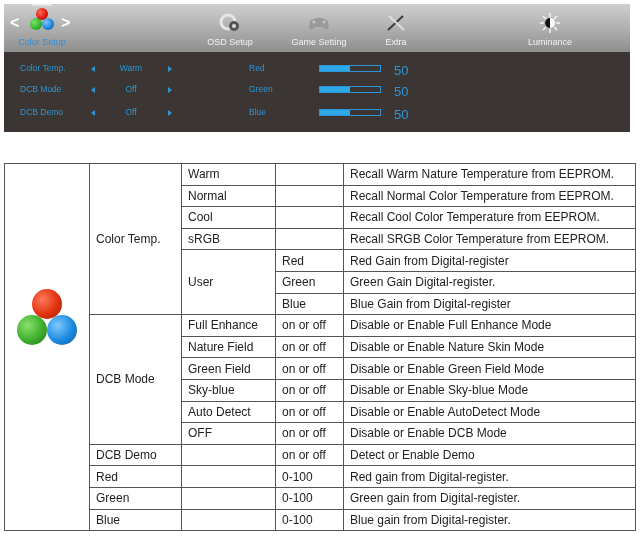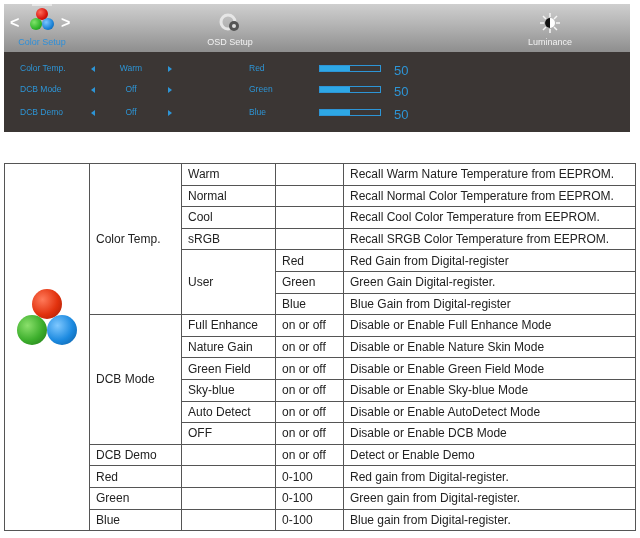--- a/index.html
+++ b/index.html
@@ -54,21 +54,36 @@
 
     <div class="tab" style="left:197px;width:58px;">
       <svg class="ico" viewBox="0 0 24 22">
         <circle cx="10" cy="10" r="7" fill="none" stroke="#e6e6e6" stroke-width="3"></circle>
         <circle cx="16" cy="14" r="5" fill="#555"></circle>
         <circle cx="16" cy="14" r="2" fill="#ddd"></circle>
       </svg>
       <span class="lbl">OSD Setup</span>
     </div>
 
-
+    <div class="tab" style="left:280px;width:70px;">
+      <svg class="ico" viewBox="0 0 24 22">
+        <path d="M3 9 Q12 2 21 9 L22 16 Q19 19 16 15 L8 15 Q5 19 2 16 Z" fill="#9a9a9a"></path>
+        <circle cx="7" cy="10" r="1.5" fill="#c8c8c8"></circle>
+        <circle cx="17" cy="10" r="1.5" fill="#c8c8c8"></circle>
+      </svg>
+      <span class="lbl">Game Setting</span>
+    </div>
+
+    <div class="tab" style="left:372px;width:40px;">
+      <svg class="ico" viewBox="0 0 24 22">
+        <line x1="4" y1="18" x2="19" y2="4" stroke="#3a3a3a" stroke-width="1.8"></line>
+        <line x1="5" y1="4" x2="20" y2="18" stroke="#e0e0e0" stroke-width="1.8"></line>
+      </svg>
+      <span class="lbl">Extra</span>
+    </div>
 
 
     <div class="tab" style="left:518px;width:56px;">
       <svg class="ico" viewBox="0 0 24 22">
         <g stroke="#f5f5f5" stroke-width="1.5">
           <line x1="12" y1="1" x2="12" y2="5"></line>
             <line x1="12" y1="17" x2="12" y2="21"></line>
           <line x1="2" y1="11" x2="6" y2="11"></line>
             <line x1="18" y1="11" x2="22" y2="11"></line>
           <line x1="5" y1="4" x2="8" y2="7"></line>
@@ -179,21 +194,21 @@
       <td>Blue Gain from Digital-register</td>
     </tr>
 
     <tr>
       <td rowspan="6">DCB Mode</td>
       <td>Full Enhance</td>
       <td>on or off</td>
       <td>Disable or Enable Full Enhance Mode</td>
     </tr>
     <tr>
-      <td>Nature Gain</td>
+      <td>Nature Field</td>
       <td>on or off</td>
       <td>Disable or Enable Nature Skin Mode</td>
     </tr>
     <tr>
       <td>Green Field</td>
       <td>on or off</td>
       <td>Disable or Enable Green Field Mode</td>
     </tr>
     <tr>
       <td>Sky-blue</td>

